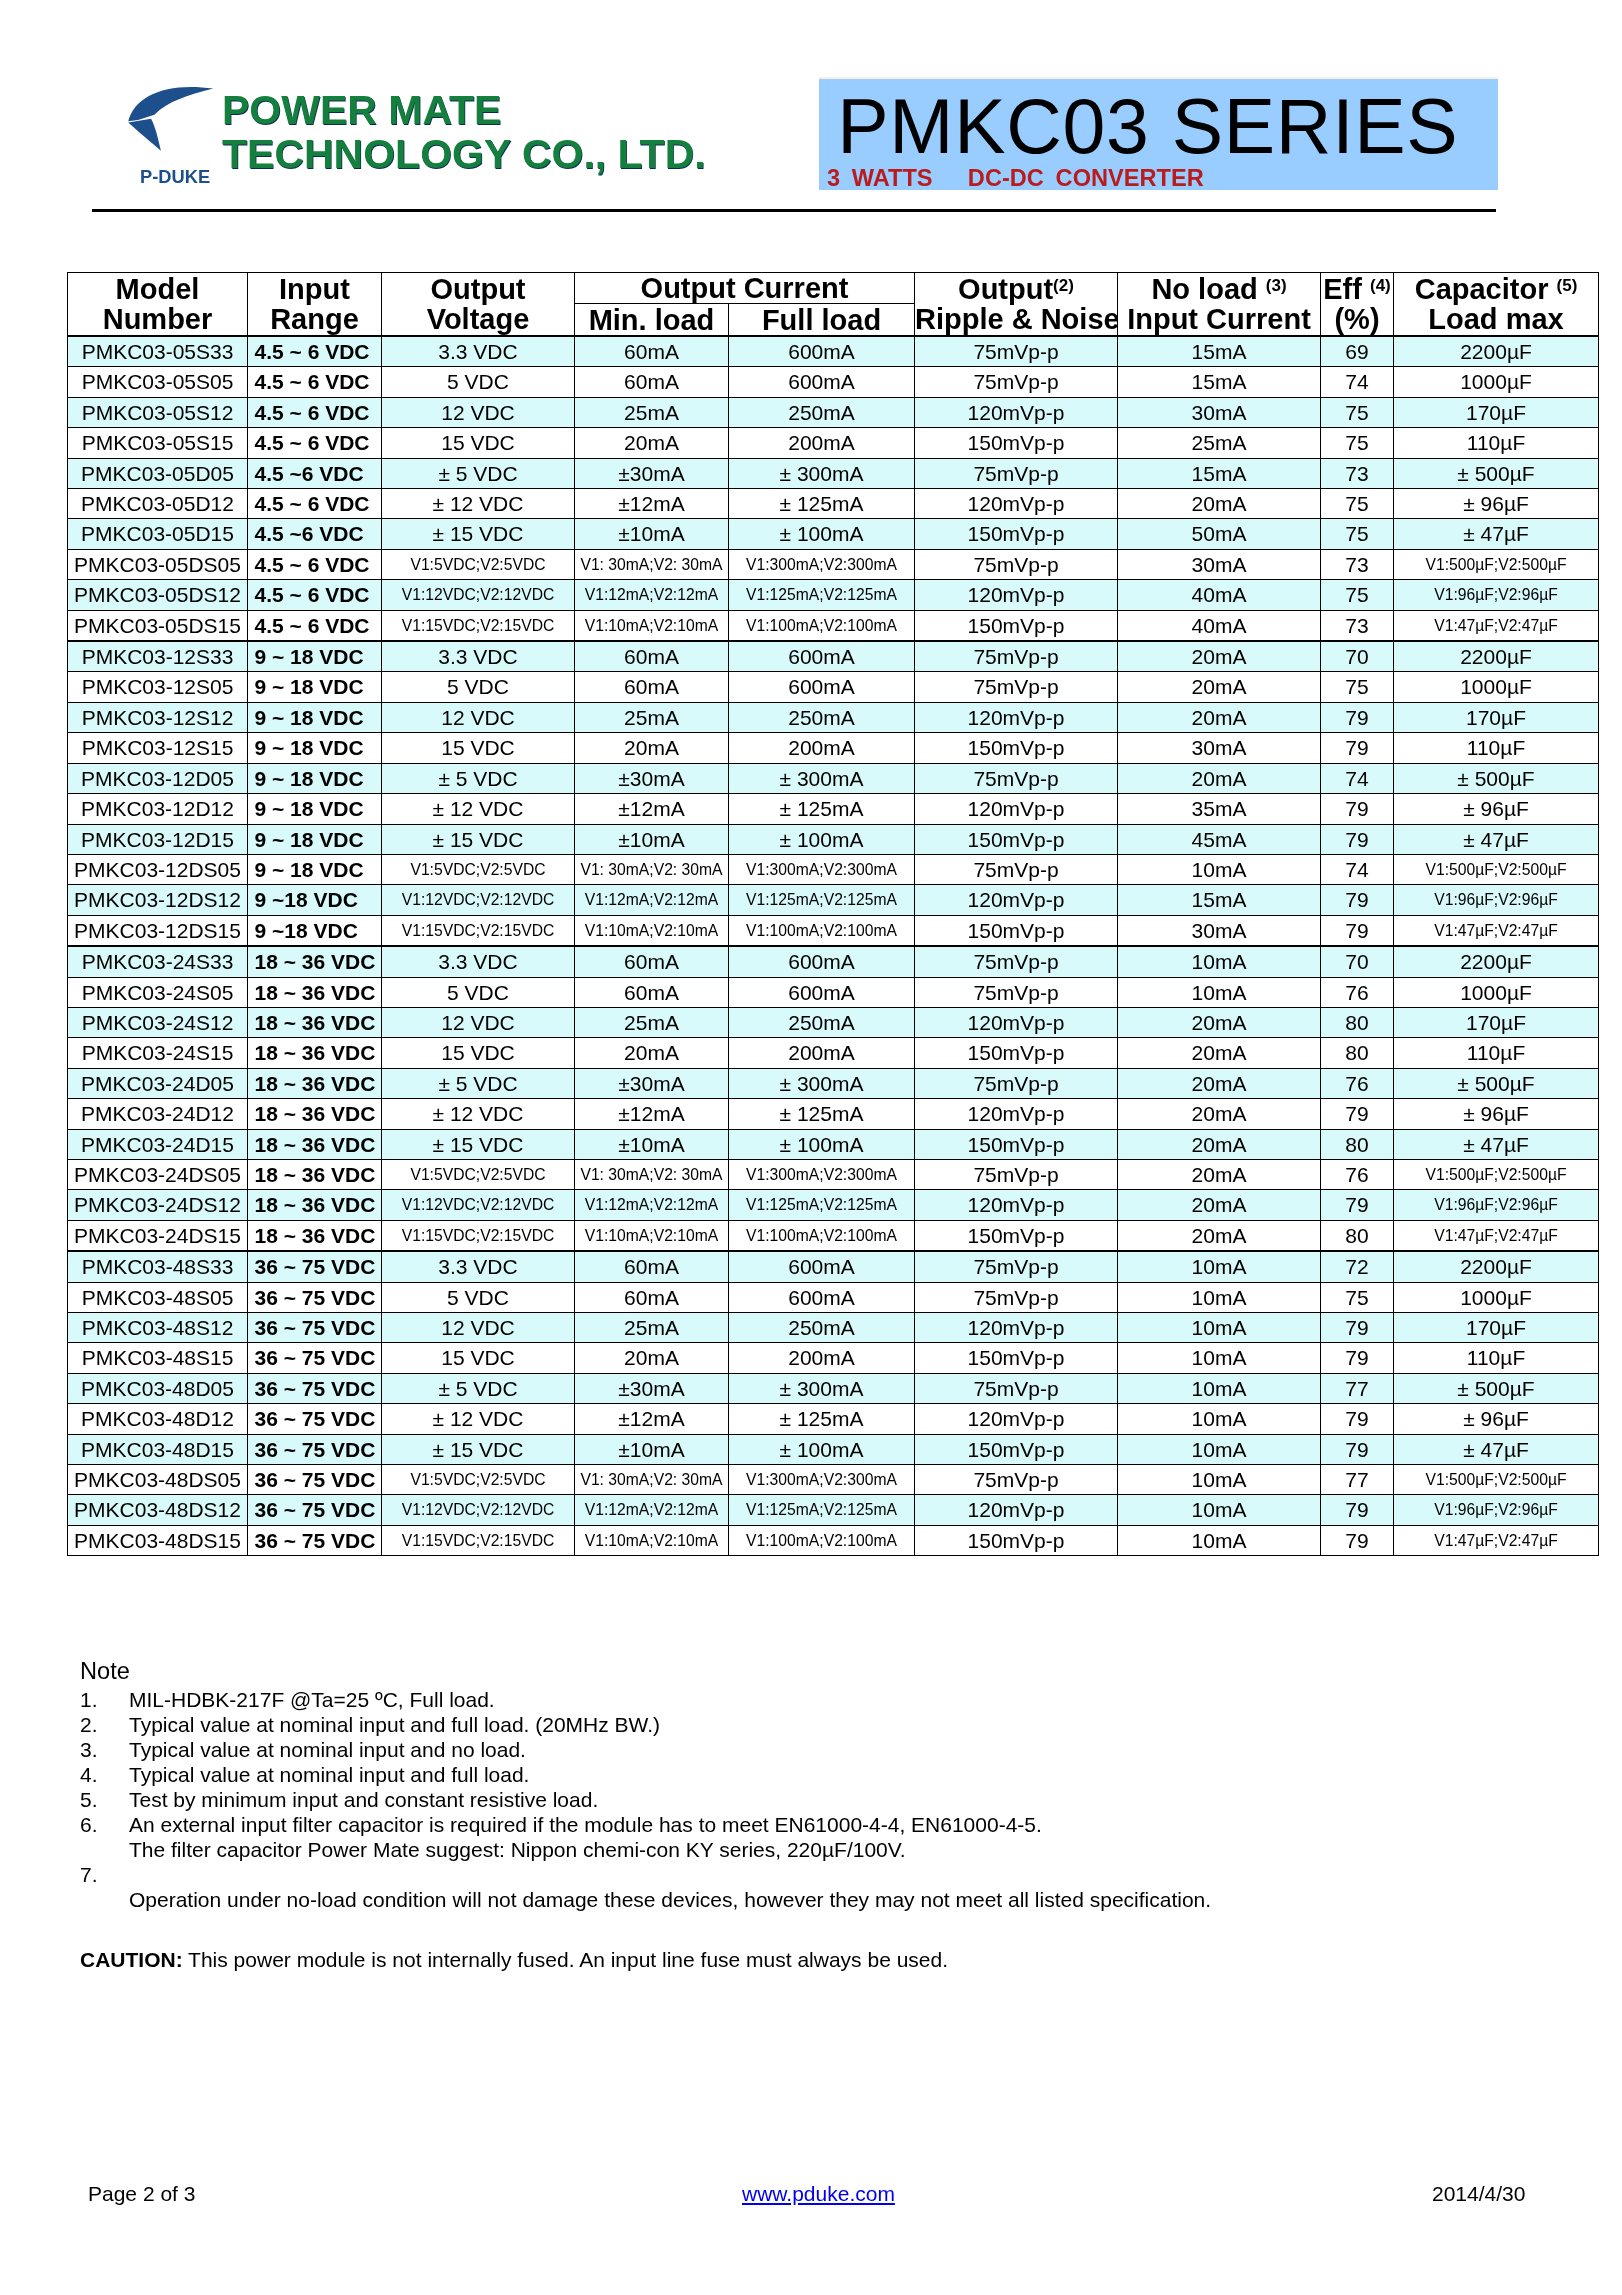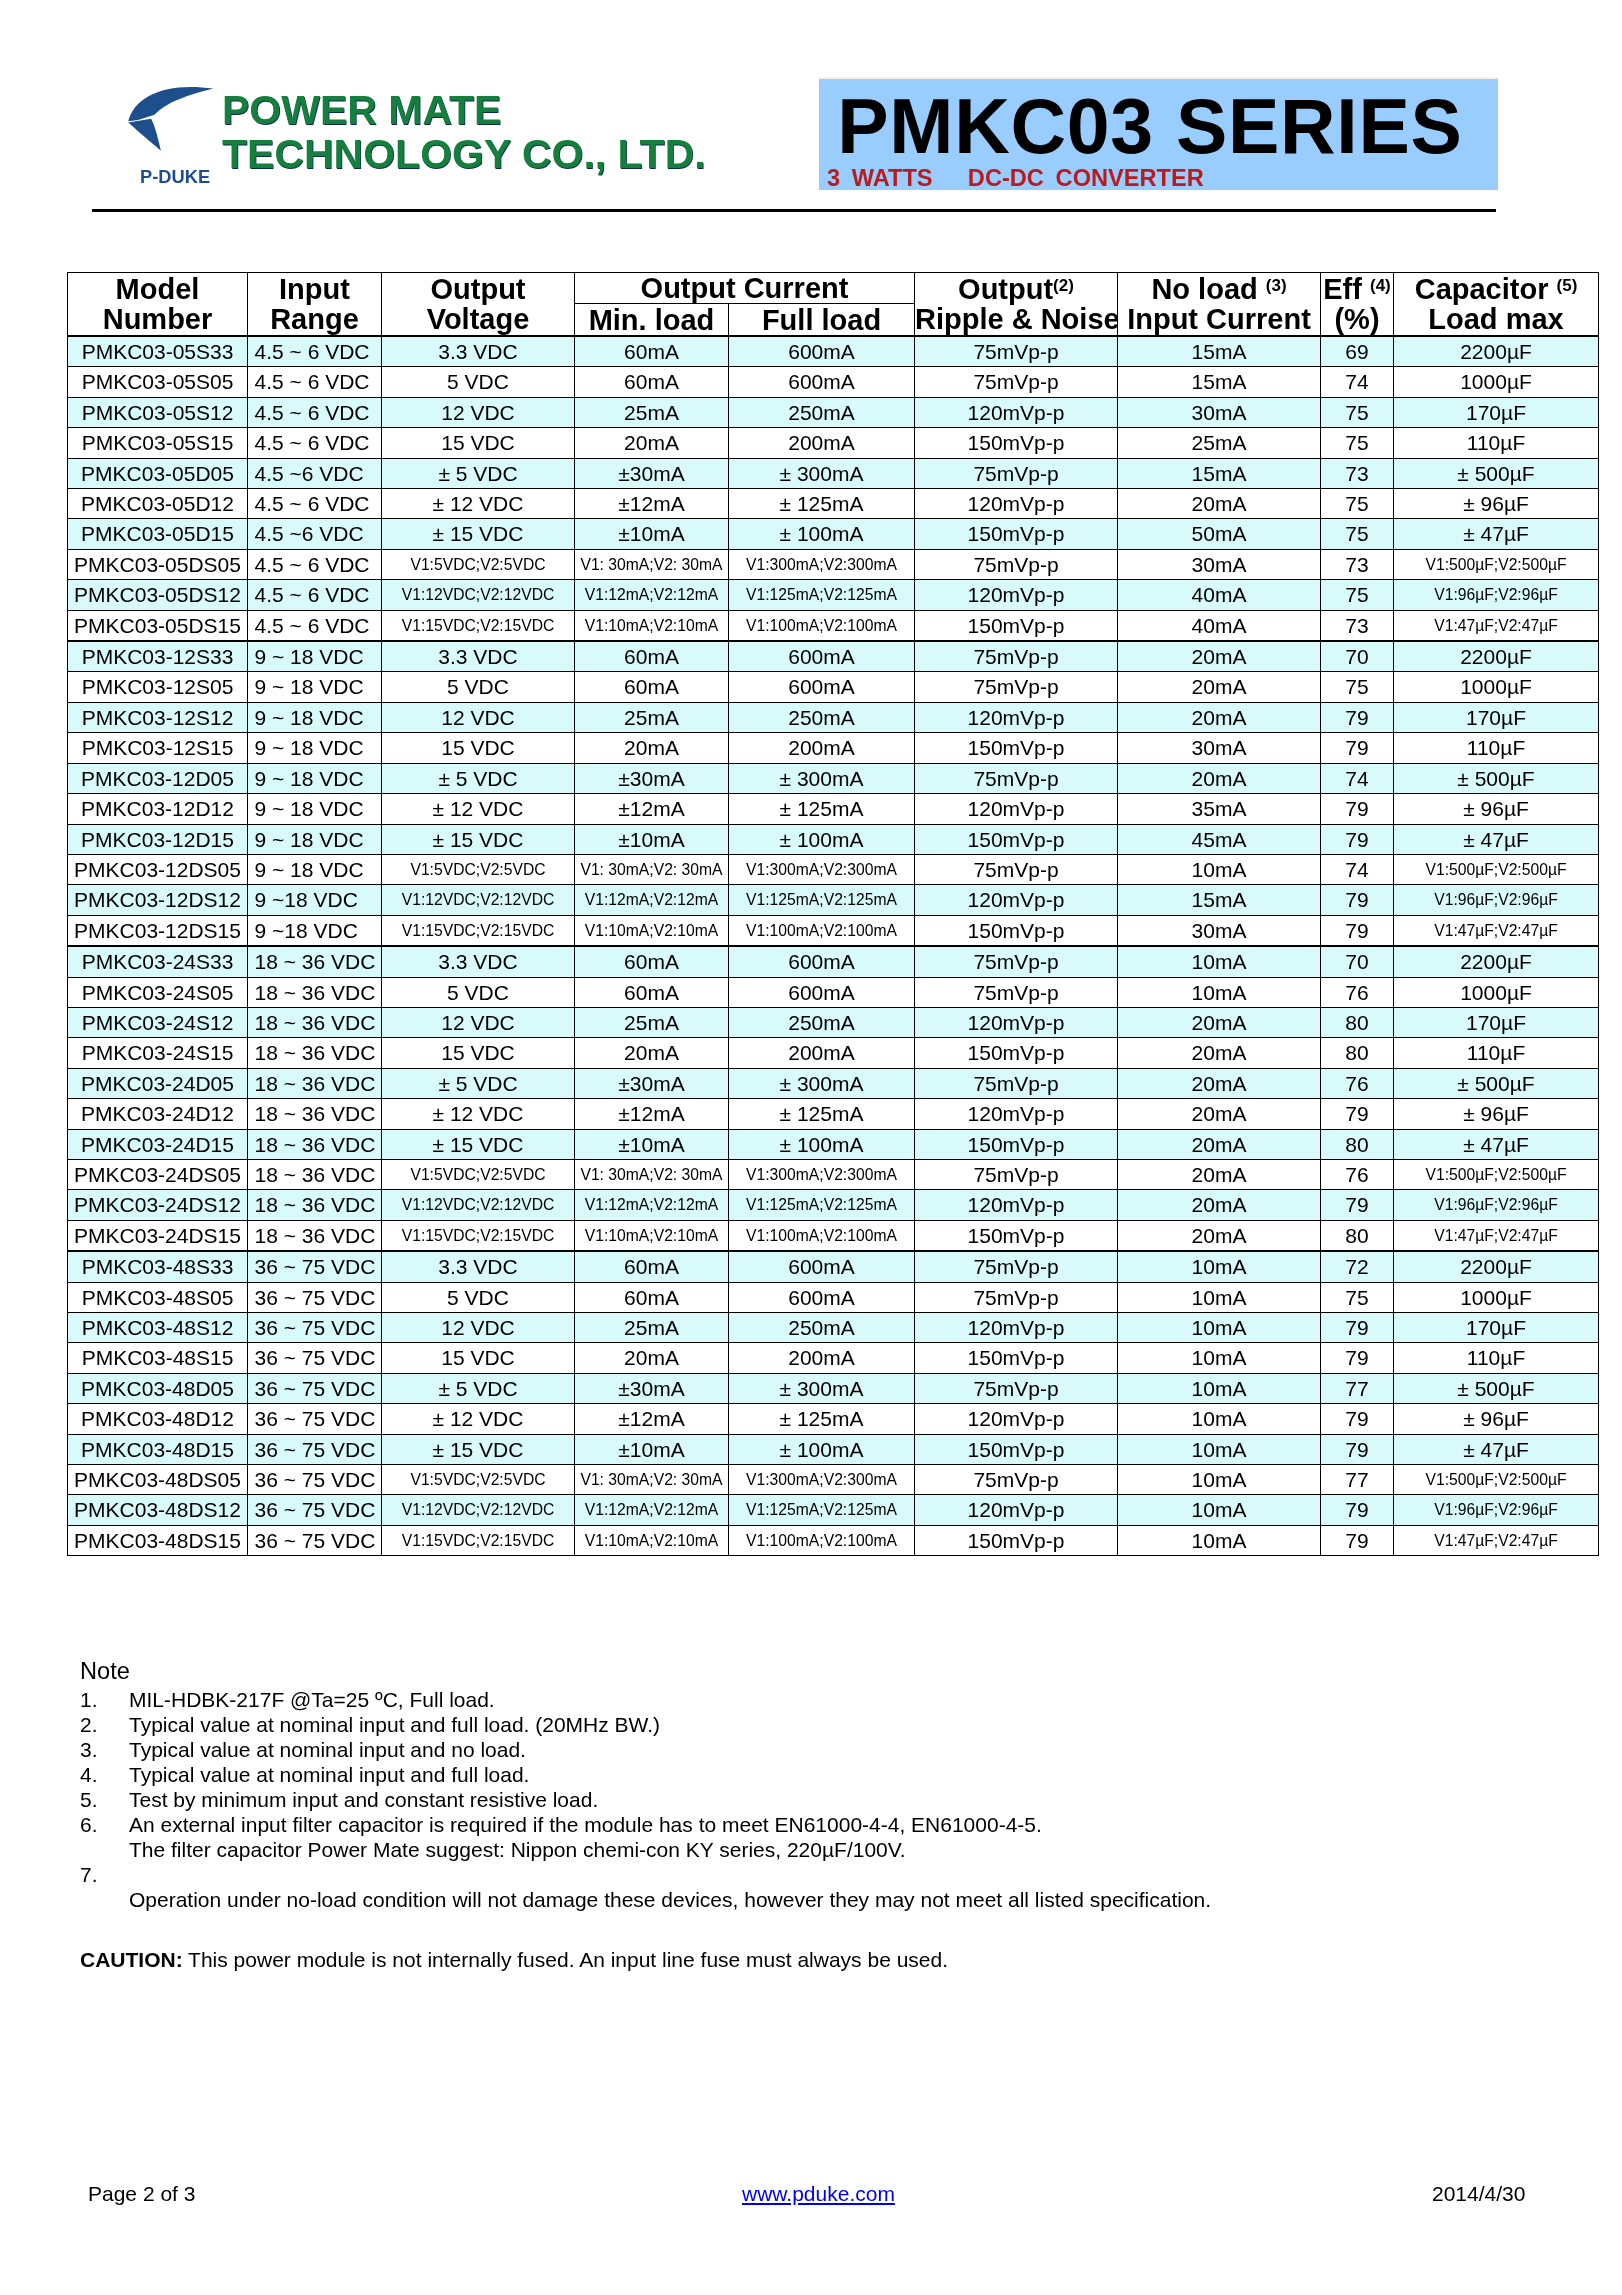--- a/index.html
+++ b/index.html
@@ -6,33 +6,33 @@
   body { width: 1622px; height: 2295px; position: relative; font-family: "Liberation Sans", sans-serif; color: #000; overflow: hidden; }
 
   
   .logo { position: absolute; left: 115px; top: 82px; width: 105px; height: 98px; }
   .logo svg { width: 105px; height: 72px; display: block; }
   .logo .pduke { position: absolute; left: 25px; top: 84px; font-family: "Liberation Sans", sans-serif; font-weight: bold; font-size: 18.3px; color: #1d4f8c; letter-spacing: 0px; }
   .company { position: absolute; left: 222px; top: 88px; font-weight: bold; color: #15803d; font-size: 41px; line-height: 44px; letter-spacing: 0px; text-shadow: 0.7px 0.7px 0 #0a2a55; }
   .company .line2 { display: block; }
 
   .banner { position: absolute; left: 819px; top: 77px; width: 679px; height: 113px; background: #99ccff; box-sizing: border-box; border-top: 2px solid #f3f0ea; }
-  .banner .series { position: absolute; left: 18.3px; top: 5.2px; font-size: 77px; font-weight: bold; line-height: 85px; color: #000; letter-spacing: 0.7px; }
+  .banner .series { position: absolute; left: 18.3px; top: 5.2px; font-size: 77px; font-weight: normal; line-height: 85px; color: #000; letter-spacing: 0.7px; }
   .banner .sub { position: absolute; left: 7.9px; top: 86px; font-size: 23.6px; font-weight: bold; color: #b91c1c; word-spacing: 5.2px; }
   .rule { position: absolute; left: 92px; top: 209px; width: 1404px; height: 3.3px; background: #000; }
 
   
   table.spec { position: absolute; left: 67px; top: 272px; border-collapse: collapse; table-layout: fixed; width: 1531px; }
   table.spec th, table.spec td { border: 1.3px solid #000; text-align: center; padding: 0; overflow: hidden; white-space: nowrap; }
   table.spec th { font-weight: bold; font-size: 29px; line-height: 30px; background: #fff; }
   table.spec th.h2 { font-size: 29px; height: 31px; }
   table.spec th sup { font-size: 17px; vertical-align: top; position: relative; top: -2.6px; }
   table.spec td { font-size: 21px; height: 29.4px; line-height: 29.4px; }
   table.spec td.small { font-size: 15.7px; }
-  table.spec td.left { text-align: left; padding-left: 6.5px; }
+  table.spec td.left { text-align: left; padding-left: 6.5px; font-weight: bold; }
   table.spec tr.alt td { background: #d9fafa; }
   table.spec tr.grp td { border-top: 2.6px solid #000; }
 
   
   .notes { position: absolute; left: 80px; top: 1659px; font-size: 21px; line-height: 25px; }
   .notes .title { font-size: 23.6px; margin-bottom: 2.6px; }
   .notes .item { display: flex; }
   .notes .num { width: 49px; flex: none; }
   .notes .cont { padding-left: 49px; }
   .caution { position: absolute; left: 80px; top: 1948px; font-size: 21px; }

